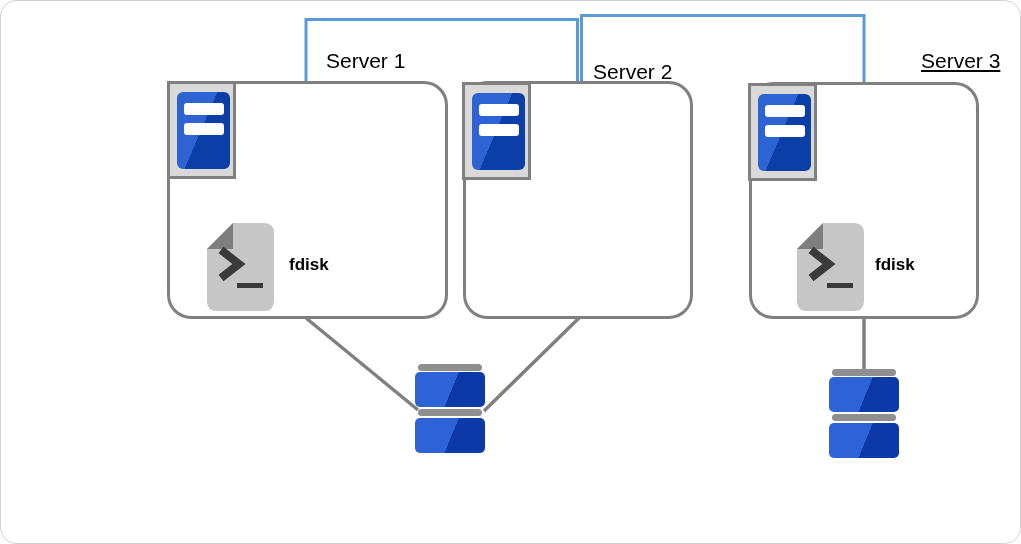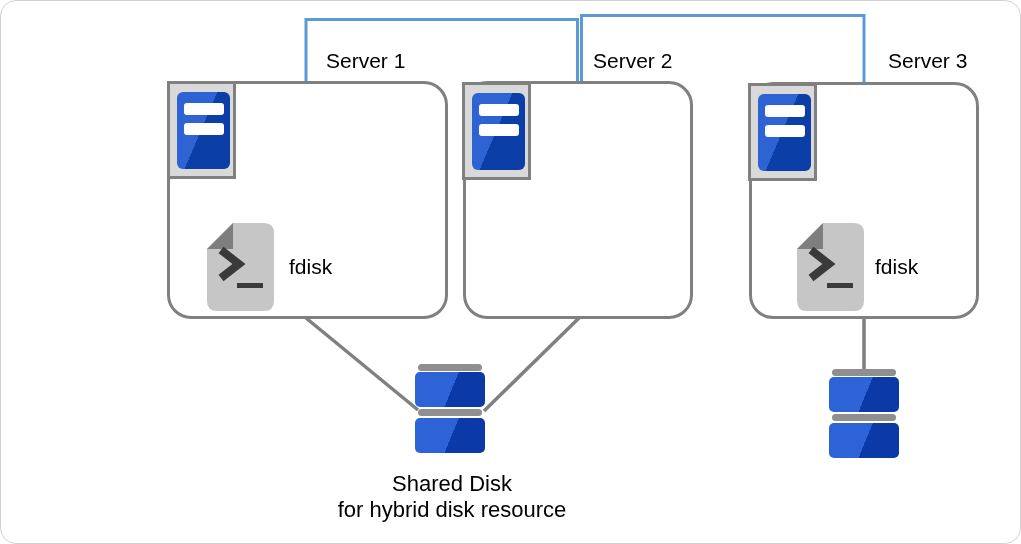--- a/index.html
+++ b/index.html
@@ -11,40 +11,40 @@
   .lines-svg{position:absolute;left:0;top:0;width:1021px;height:544px;z-index:0;}
   .server-box{
     position:absolute;background:#ffffff;border:3px solid #808080;
     border-radius:24px;box-sizing:border-box;z-index:1;
   }
   .box-s1{left:166px;top:80px;width:281px;height:238px;}
   .box-s2{left:462px;top:80px;width:230px;height:238px;}
   .box-s3{left:748px;top:81px;width:230px;height:237px;}
   .server-label{position:absolute;font-size:21px;line-height:22px;z-index:2;white-space:nowrap;}
   .lbl-s1{left:325px;top:49px;}
-  .lbl-s2{left:592px;top:49px;}
-  .lbl-s3{left:887px;top:49px;}
+  .lbl-s2{left:592px;top:60px;}
+  .lbl-s3{left:920px;top:49px;text-decoration:underline;}
   .server-icon{
     position:absolute;width:69px;height:98px;background:#d9d9d9;
     border:3px solid #808080;box-sizing:border-box;z-index:2;
   }
   .icon-s1{left:166px;top:80px;}
   .icon-s2{left:461px;top:81px;}
   .icon-s3{left:747px;top:82px;}
   .tower{
     position:absolute;left:7px;top:8px;width:53px;height:77px;border-radius:6px;
     background:linear-gradient(113deg,#2e63d4 47%,#0b3ea6 47%);
   }
   .tower .bar{position:absolute;left:7px;width:40px;height:12px;border-radius:3px;background:#ffffff;}
   .tower .bar.b1{top:11px;}
   .tower .bar.b2{top:31px;}
   .script-group{position:absolute;z-index:2;width:67px;height:88px;}
   .script-s1{left:206px;top:222px;}
   .script-s3{left:796px;top:222px;}
-  .tool-label{position:absolute;font-size:21px;z-index:2;white-space:nowrap;}
+  .tool-label{position:absolute;font-size:17px;z-index:2;white-space:nowrap;font-weight:bold;}
   .tool-s1{left:288px;top:254px;}
   .tool-s3{left:874px;top:254px;}
   .disk-stack{position:absolute;width:70px;height:90px;z-index:2;}
   .disk-shared{left:414px;top:362px;}
   .disk-hybrid{left:828px;top:367px;}
   .disk-stack .dbar{position:absolute;left:3px;width:64px;height:7px;border-radius:3.5px;background:#8f8f8f;}
   .disk-stack .dbar.t{top:1px;}
   .disk-stack .dbar.m{top:46px;}
   .disk-stack .plate{position:absolute;left:0;width:70px;height:35px;border-radius:5px;
     background:linear-gradient(112deg,#2e63d8 52%,#0b3aa8 52%);}
@@ -115,24 +115,20 @@
     </svg>
   </div>
   <div class="tool-label tool-s3">fdisk</div>
 
   <div class="disk-stack disk-shared">
     <div class="dbar t"></div>
       <div class="plate p1"></div>
     <div class="dbar m"></div>
       <div class="plate p2"></div>
   </div>
-  <div class="disk-label dlbl-shared">
-    <div>Shared Disk</div>
-    <div>for hybrid disk resource</div>
-  </div>
 
   <div class="disk-stack disk-hybrid">
     <div class="dbar t"></div>
       <div class="plate p1"></div>
     <div class="dbar m"></div>
       <div class="plate p2"></div>
   </div>
   <div class="disk-label dlbl-hybrid">
   </div>
 

